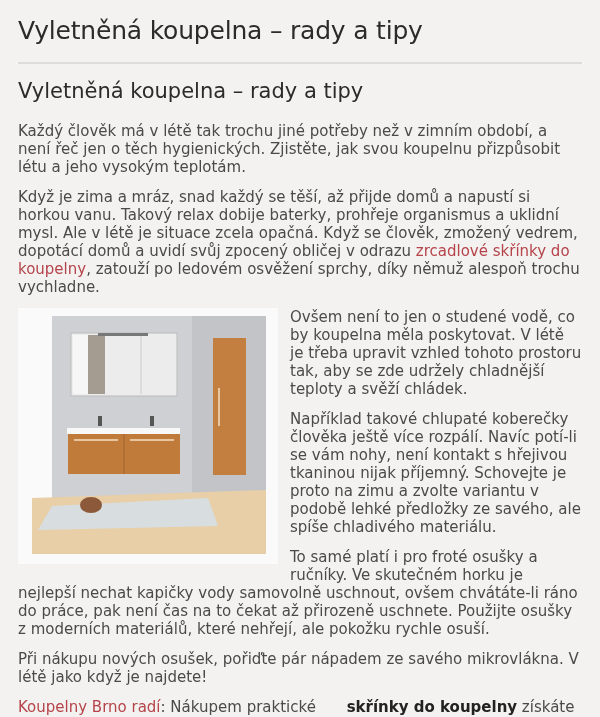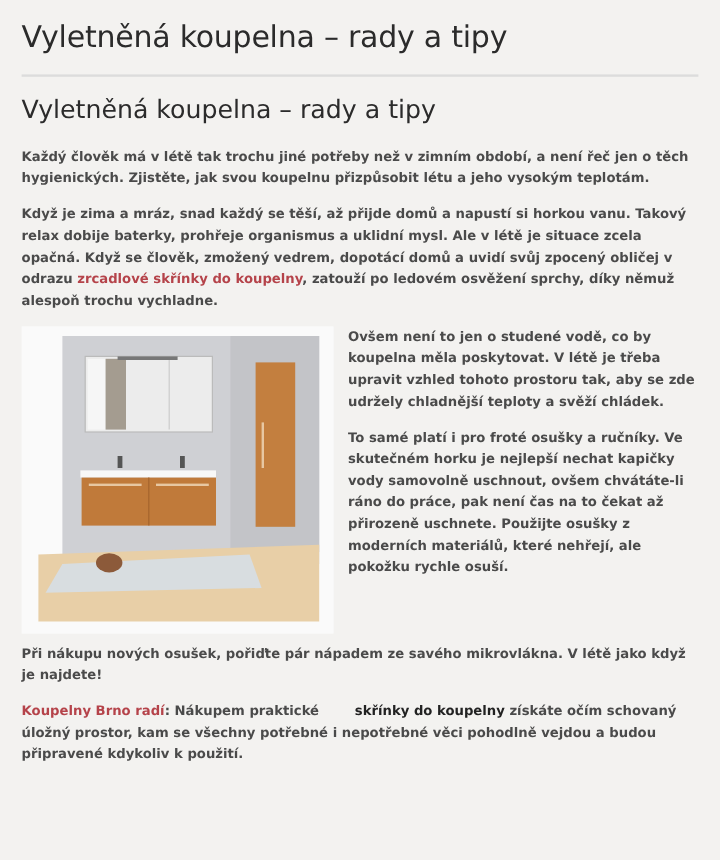--- a/index.html
+++ b/index.html
@@ -14,21 +14,21 @@
       font-size: 25px; font-weight: normal; color: #2b2b2b;
       margin: 0; padding-top: 16px; height: 30px; line-height: 30px;
       letter-spacing: -0.2px;
     }
     .divider { border: 0; border-top: 2px solid #dcdcdc; margin: 16px 0 0 0; }
     .article-title {
       font-size: 21px; font-weight: normal; color: #2b2b2b;
       margin: 14px 0 0 0; line-height: 26px;
     }
     p {
-      font-size: 11px; line-height: 18px; margin: 0 0 12px 0; color: #4a4a4a; font-weight: bold;
+      font-size: 15px; line-height: 18px; margin: 0 0 12px 0; color: #4a4a4a;
     }
     .article-body { margin-top: 18px; }
     a.link { color: #b5434a; text-decoration: none; }
     strong { color: #222; margin-left: 26px; }
     .float-img {
       float: left; width: 260px; height: 256px; margin: 0 12px 8px 0;
       background: #fafafa; position: relative; overflow: hidden;
     }
     .float-img svg { display: block; }
     .clear { clear: both; }
@@ -74,20 +74,21 @@
         <rect x="112" y="131" width="44" height="2" fill="#e7c7a2"></rect>
 
         <rect x="195" y="30" width="33" height="137" fill="#c37f3f"></rect>
         <rect x="200" y="80" width="2" height="38" fill="#e7c7a2"></rect>
 
         <ellipse cx="73" cy="197" rx="11" ry="8" fill="#8c5a3a"></ellipse>
       </svg>
     </div>
 
     <p>Ovšem není to jen o studené vodě, co by koupelna měla poskytovat. V létě je třeba upravit vzhled tohoto prostoru tak, aby se zde udržely chladnější teploty a svěží chládek.</p>
+    <p>Například takové chlupaté koberečky člověka ještě více rozpálí. Navíc potí-li se vám nohy, není kontakt s hřejivou tkaninou nijak příjemný. Schovejte je proto na zimu a zvolte variantu v podobě lehké předložky ze savého, ale spíše chladivého materiálu.</p>
     <p>To samé platí i pro froté osušky a ručníky. Ve skutečném horku je nejlepší nechat kapičky vody samovolně uschnout, ovšem chvátáte-li ráno do práce, pak není čas na to čekat až přirozeně uschnete. Použijte osušky z moderních materiálů, které nehřejí, ale pokožku rychle osuší.</p>
     <div class="clear"></div>
 
     <p>Při nákupu nových osušek, pořiďte pár nápadem ze savého mikrovlákna. V létě jako když je najdete!</p>
 
     <p><a class="link" href="#">Koupelny Brno radí</a><span>: Nákupem praktické </span><strong>skřínky do koupelny</strong><span> získáte očím schovaný úložný prostor, kam se všechny potřebné i nepotřebné věci pohodlně vejdou a budou připravené kdykoliv k použití.</span></p>
 
   </div>
 </div>
 

